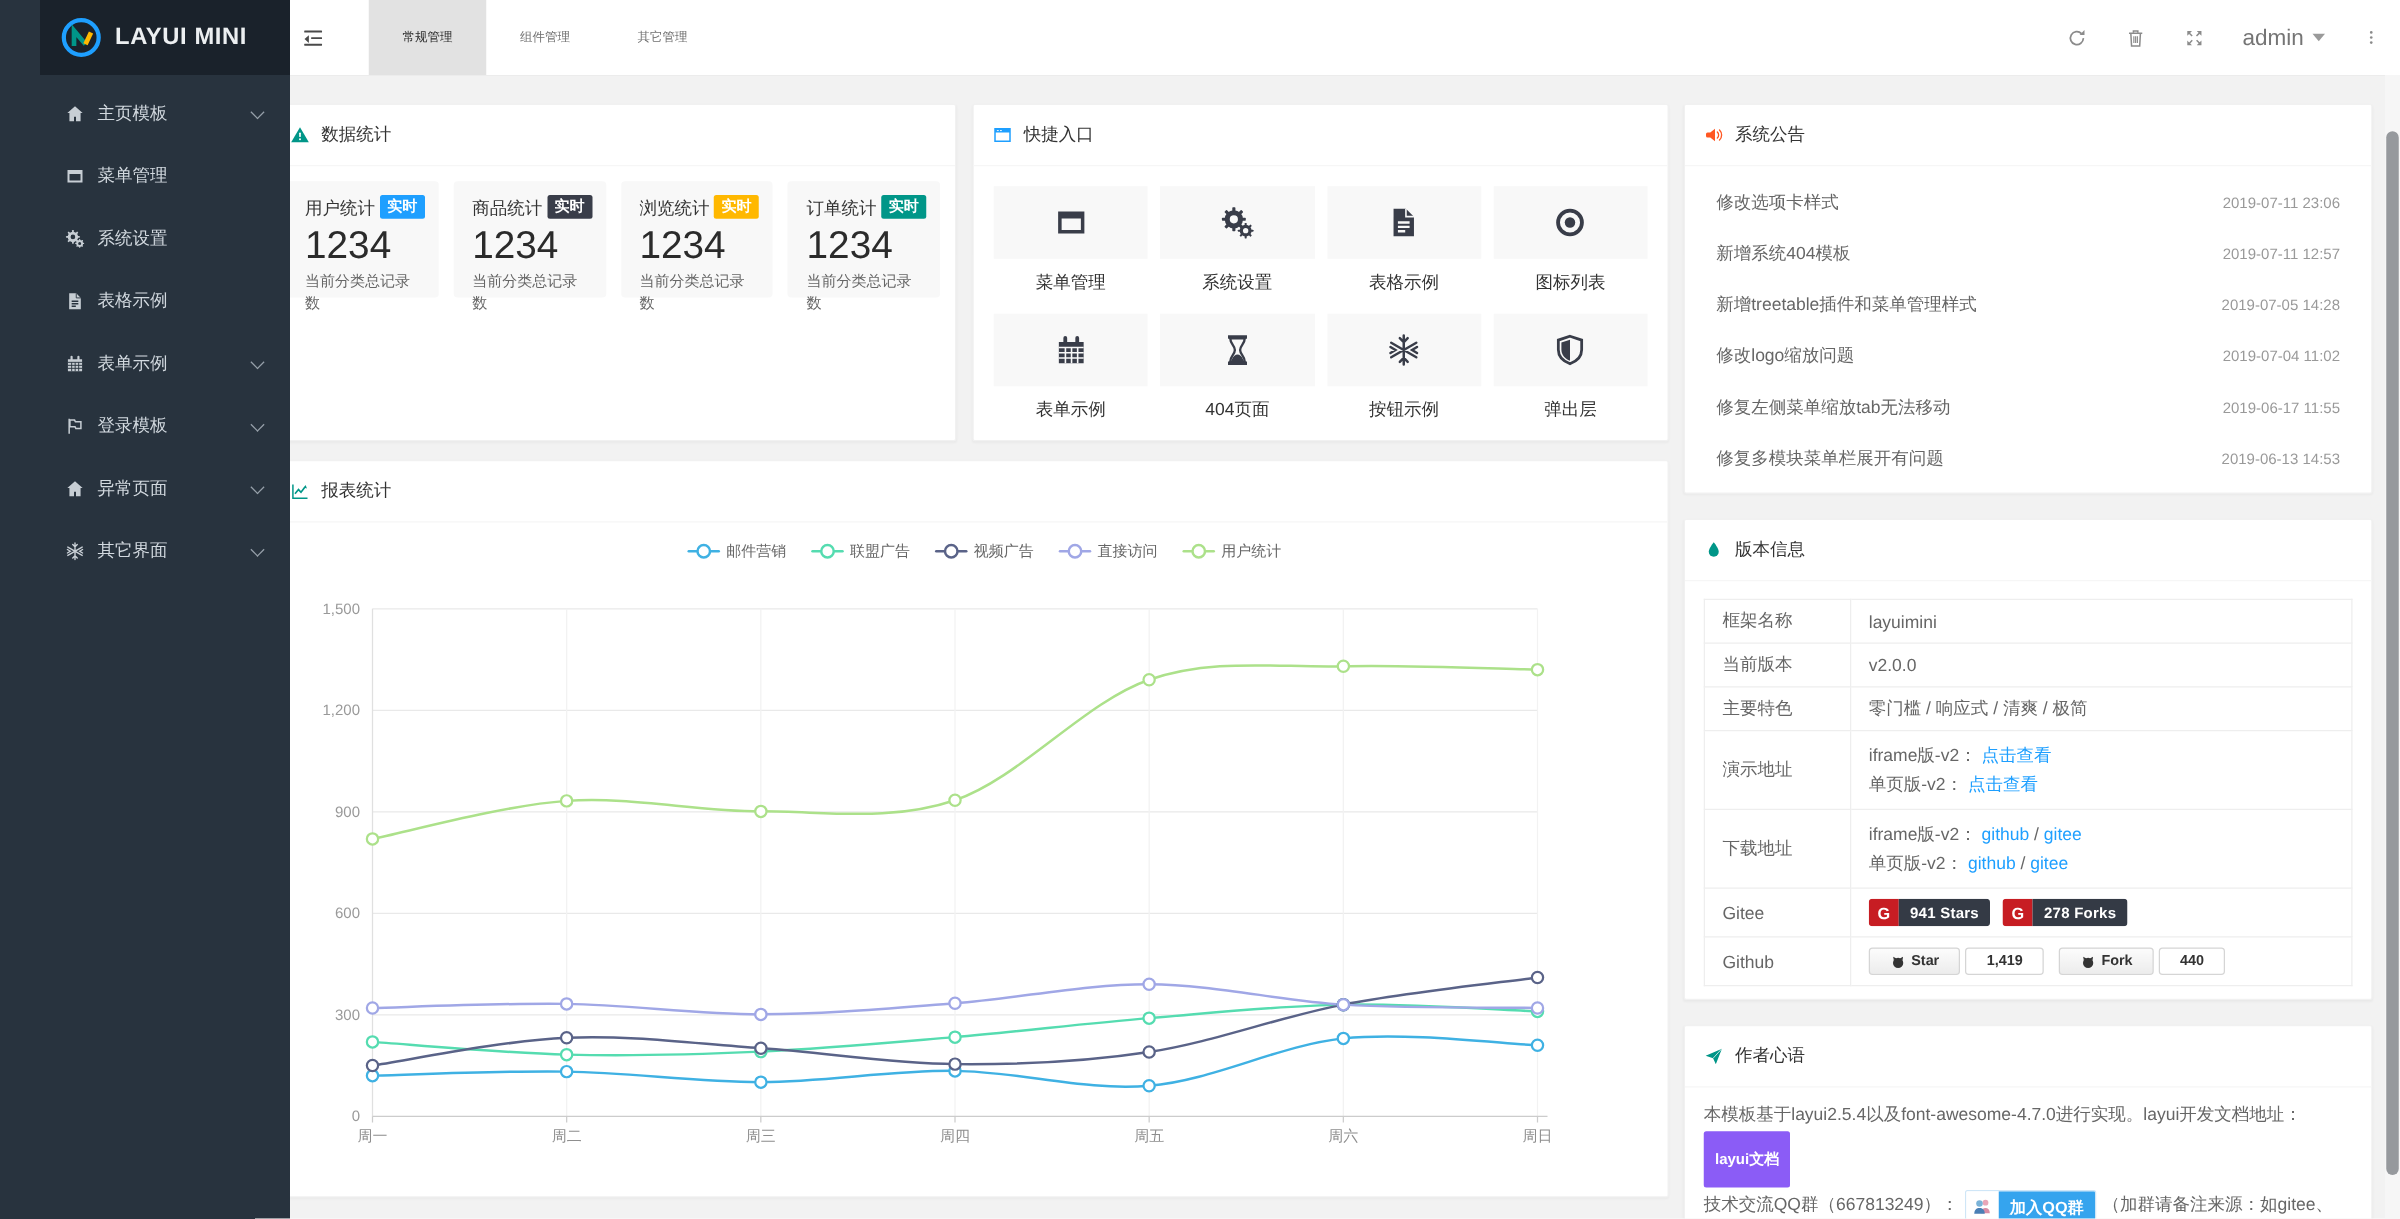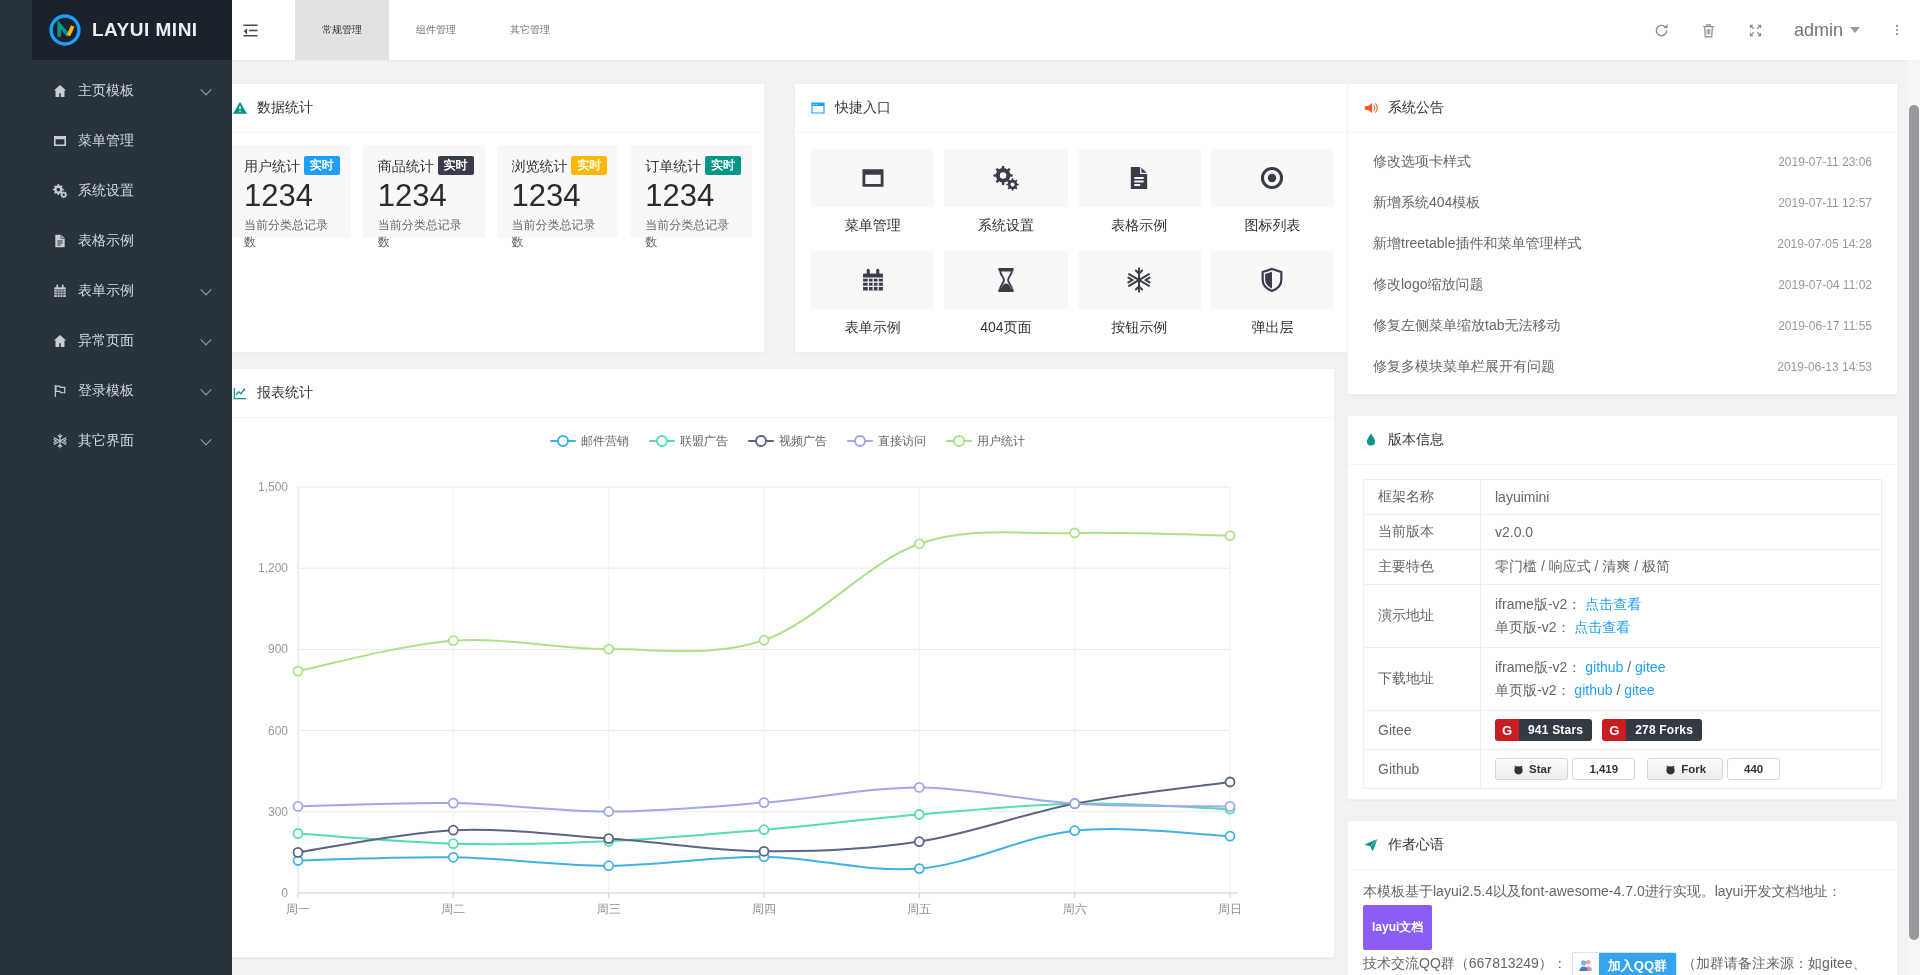--- a/index.html
+++ b/index.html
@@ -33,21 +33,21 @@
 
   
   .content{position:absolute;left:200px;top:60px;right:0;bottom:0;overflow:hidden;background:#f2f2f2;}
   .panel{position:absolute;background:#fff;border:1px solid #f1f1f1;border-radius:2px;box-shadow:0 1px 2px rgba(0,0,0,.04);box-sizing:border-box;}
   .panel-header{height:48px;display:flex;align-items:center;gap:9px;padding-left:15px;border-bottom:1px solid #f6f6f6;font-size:14px;color:#333;}
   .ph-icon{width:16px;height:16px;display:inline-flex;}
   .ph-icon svg{width:100%;height:100%;}
   .c-teal{color:#009688;} .c-blue{color:#1E9FFF;} .c-orange{color:#FF5722;}
 
   .p-stats{left:16px;top:23px;width:549px;height:270px;}
-  .p-quick{left:594px;top:23px;width:557px;height:270px;}
+  .p-quick{left:578px;top:23px;width:557px;height:270px;}
   .p-notice{left:1147px;top:23px;width:551px;height:312px;}
   .p-report{left:16px;top:308px;width:1119px;height:590px;}
   .p-version{left:1147px;top:355px;width:551px;height:385px;}
   .p-author{left:1147px;top:760px;width:551px;height:230px;}
 
   
   .stats-body{display:grid;grid-template-columns:1fr 1fr 1fr 1fr;gap:12px;padding:12px;}
   .stat-card{background:#f8f8f8;border-radius:3px;position:relative;padding:13px 15px;box-sizing:border-box;height:93px;}
   .stat-label{font-size:14px;color:#333;}
   .stat-num{font-size:31px;color:#2b2b2b;margin-top:3px;line-height:1.1;}
@@ -187,36 +187,36 @@
               <rect x="14.8" y="2.4" width="2.6" height="5.8" rx="1.3"></rect>
               <path d="M3.5 10.3h17M8 10.3V21M12.2 10.3V21M16.4 10.3V21M3.5 13.9h17M3.5 17.5h17" stroke="#28333E" stroke-width="1.1" fill="none"></path>
             </svg>
           </span>
      <span>表单示例</span>
      <span class="chev"></span>
    </div>
         <div class="menu-item">
      <span class="mi-icon">
             <svg viewBox="0 0 24 24" fill="currentColor">
-              <path d="M12 3 2.8 11.2h2.5V21h5.5v-5.5h2.4V21h5.5v-9.8h2.5z"></path>
-            </svg>
-          </span>
-     <span>异常页面</span>
-     <span class="chev"></span>
-   </div>
-        <div class="menu-item">
-     <span class="mi-icon">
-            <svg viewBox="0 0 24 24" fill="currentColor">
               <g fill="none" stroke="currentColor" stroke-width="1.8">
                 <path d="M5 3v18"></path>
                 <path d="M5.9 4.6h5.6l1 2h6.6v8h-6.1l-1-2H5.9z"></path>
               </g>
             </svg>
           </span>
      <span>登录模板</span>
+     <span class="chev"></span>
+   </div>
+        <div class="menu-item">
+     <span class="mi-icon">
+            <svg viewBox="0 0 24 24" fill="currentColor">
+              <path d="M12 3 2.8 11.2h2.5V21h5.5v-5.5h2.4V21h5.5v-9.8h2.5z"></path>
+            </svg>
+          </span>
+     <span>异常页面</span>
      <span class="chev"></span>
    </div>
         <div class="menu-item">
      <span class="mi-icon">
             <svg viewBox="0 0 24 24" fill="currentColor">
               <g stroke="currentColor" stroke-width="1.7" fill="none" stroke-linecap="round">
                 <path d="M12 2v20M3.4 7l17.2 10M20.6 7 3.4 17M9.3 3.9 12 6.6l2.7-2.7M9.3 20.1 12 17.4l2.7 2.7M2.9 9.9 6.3 12l-3.4 2.1M21.1 9.9 17.7 12l3.4 2.1"></path>
               </g>
             </svg>
           </span>

